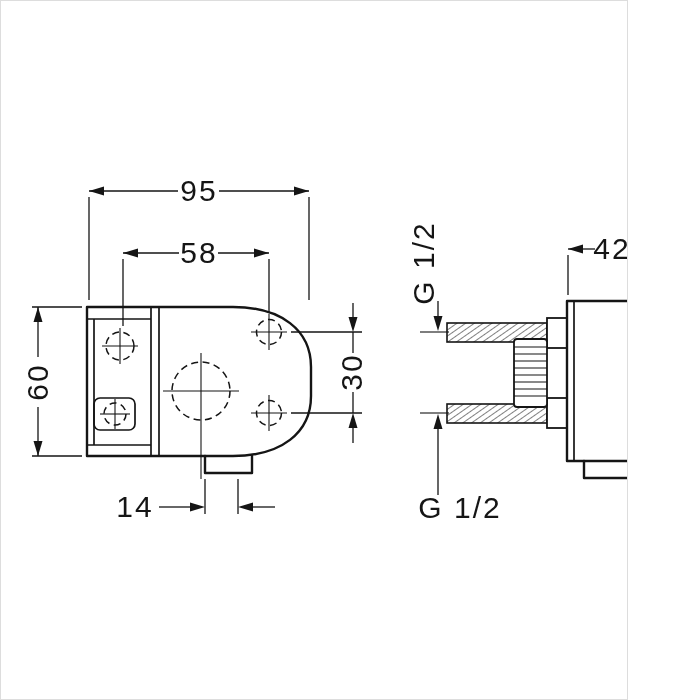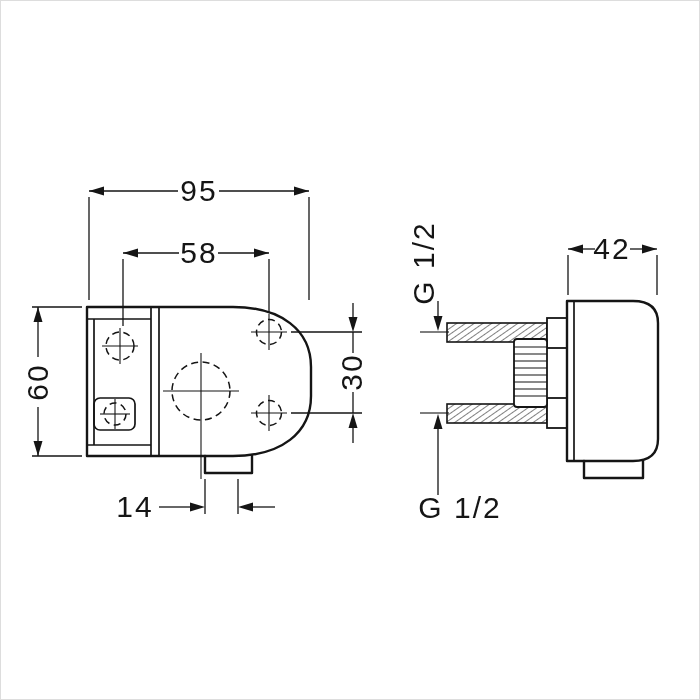--- a/index.html
+++ b/index.html
@@ -1,17 +1,17 @@
 <!DOCTYPE html>
 <html><head>
 <meta charset="utf-8">
 <title>Technical Drawing</title>
 <style>
   html,body{margin:0;padding:0;background:#fff;}
-  .frame{position:relative;width:700px;height:700px;background:#ffffff;border:1px solid #dddddd;box-sizing:border-box;overflow:hidden;}
+  .frame{position:relative;width:628px;height:700px;background:#ffffff;border:1px solid #dddddd;box-sizing:border-box;overflow:hidden;}
   svg{display:block;}
   .ol{fill:none;stroke:#151515;stroke-width:2.4;stroke-linejoin:round;stroke-linecap:round;}
   .body{fill:#ffffff;stroke:#151515;stroke-width:2.4;stroke-linejoin:round;}
   .md{fill:none;stroke:#151515;stroke-width:1.7;}
   .tn{fill:none;stroke:#151515;stroke-width:1.1;}
   .dm{fill:none;stroke:#151515;stroke-width:1.3;}
   .dash{fill:none;stroke:#151515;stroke-width:1.5;stroke-dasharray:7 4.5;}
   .ah{fill:#151515;stroke:none;}
   .part{fill:#ffffff;stroke:#151515;stroke-width:1.8;}
   .thread{fill:url(#hatch);stroke:#151515;stroke-width:1.6;}

